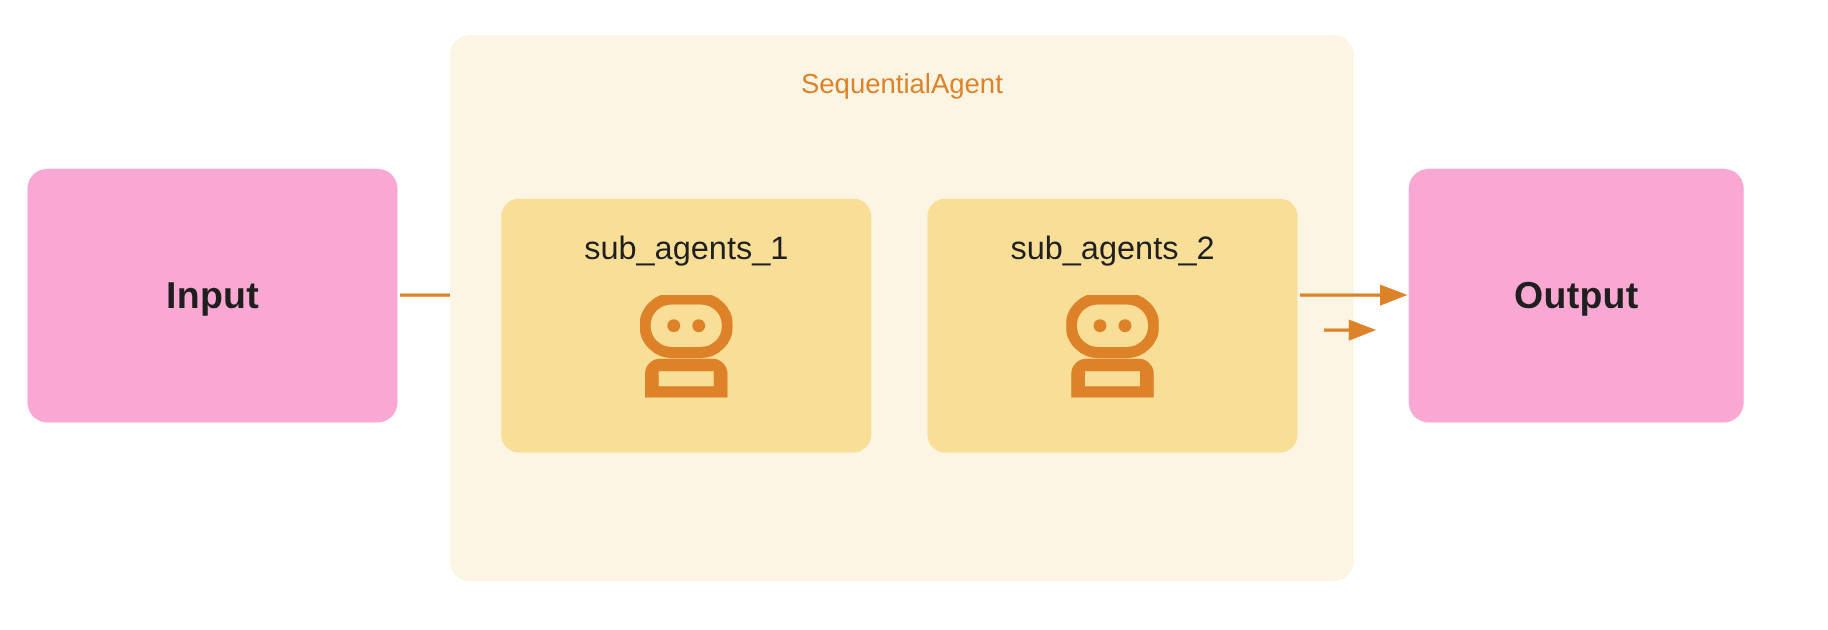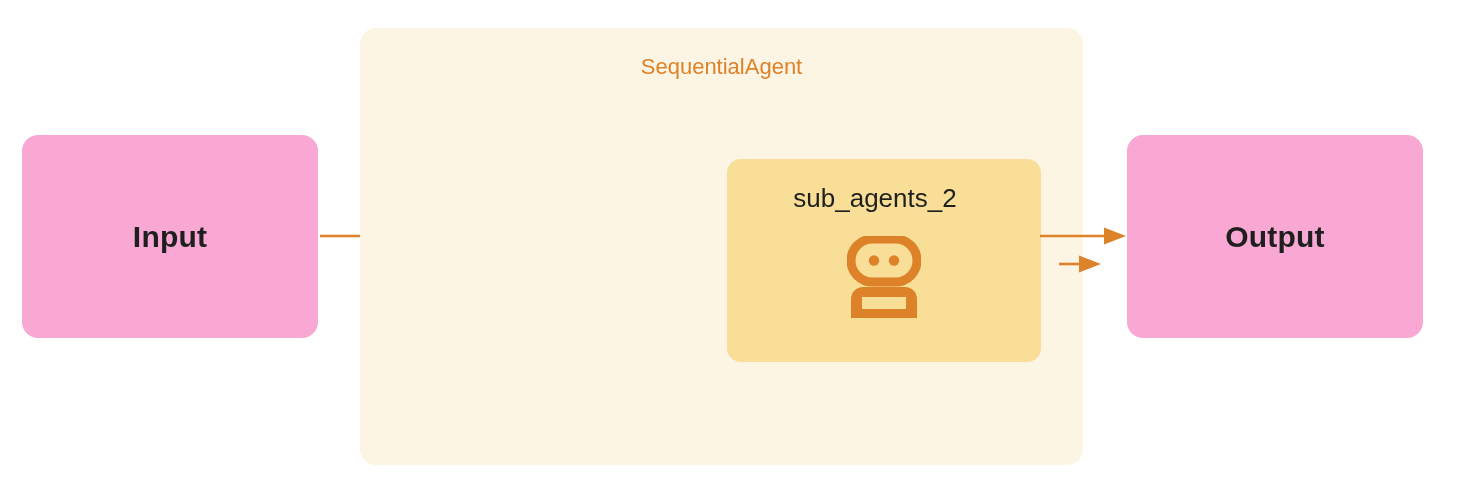--- a/index.html
+++ b/index.html
@@ -32,21 +32,21 @@
     justify-content: center;
   }
   .endpoint-label {
     font-size: 30px;
     font-weight: bold;
     color: #1f1f1f;
     letter-spacing: 0.2px;
     line-height: 1;
   }
   #input-card  { left: 22px;   top: 135px; width: 296px; height: 203px; }
-  #output-card { left: 1127px; top: 135px; width: 296px; height: 203px; }
+  #output-card { left: 1127px; top: 135px; width: 268px; height: 203px; }
 
   
   #sequential-agent-panel {
     position: absolute;
     left: 360px;
     top: 28px;
     width: 723px;
     height: 437px;
     background: #fdf5e3;
     border-radius: 16px;
@@ -66,21 +66,21 @@
   
   .subagent-card {
     position: absolute;
     top: 131px;
     width: 296px;
     height: 203px;
     background: #f8de96;
     border-radius: 14px;
   }
   #subagent-card-1 { left: 41px;  }
-  #subagent-card-2 { left: 367px; padding-left: 18px; }
+  #subagent-card-2 { left: 382px; }
 
   .subagent-label {
     position: absolute;
     top: 24px;
     left: 0;
     width: 296px;
     text-align: center;
     font-size: 26px;
     color: #1f1f1f;
     line-height: 1.2;
@@ -132,20 +132,35 @@
     <svg width="80" height="26" viewBox="0 0 80 26" aria-hidden="true">
       <line x1="0" y1="13" x2="62" y2="13" stroke="#dd8229" stroke-width="2.6"></line>
       <polygon points="58,4.5 80,13 58,21.5" fill="#dd8229"></polygon>
     </svg>
   </div>
 
   <div id="sequential-agent-panel">
 
     <div id="sequential-agent-title">SequentialAgent</div>
 
+    <div class="subagent-card" id="subagent-card-1">
+      <div class="subagent-label">sub_agents_1</div>
+      <div class="subagent-icon">
+        <svg width="74" height="86" viewBox="0 0 74 86" aria-hidden="true">
+
+          <rect x="4" y="3" width="66" height="43" rx="21.5" ry="21.5" fill="none" stroke="#dd8229" stroke-width="9"></rect>
+
+          <circle cx="27" cy="24.5" r="5.2" fill="#dd8229"></circle>
+          <circle cx="47" cy="24.5" r="5.2" fill="#dd8229"></circle>
+
+          <path d="M4 72 L4 63 A12 12 0 0 1 16 51 L58 51 A12 12 0 0 1 70 63 L70 82 L4 82 Z" fill="#dd8229"></path>
+          <rect x="15" y="61" width="44" height="12" fill="#f8de96"></rect>
+        </svg>
+      </div>
+    </div>
 
     <div class="arrow" id="arrow-sub1-to-sub2">
       <svg width="42" height="26" viewBox="0 0 42 26" aria-hidden="true">
         <line x1="0" y1="13" x2="24" y2="13" stroke="#dd8229" stroke-width="2.6"></line>
         <polygon points="20,4.5 42,13 20,21.5" fill="#dd8229"></polygon>
       </svg>
     </div>
 
     <div class="subagent-card" id="subagent-card-2">
       <div class="subagent-label">sub_agents_2</div>

